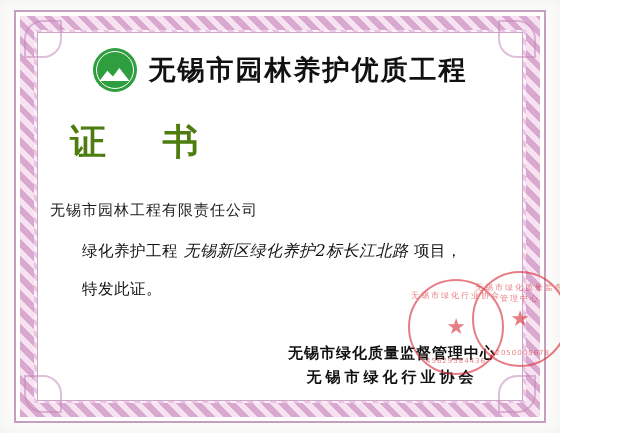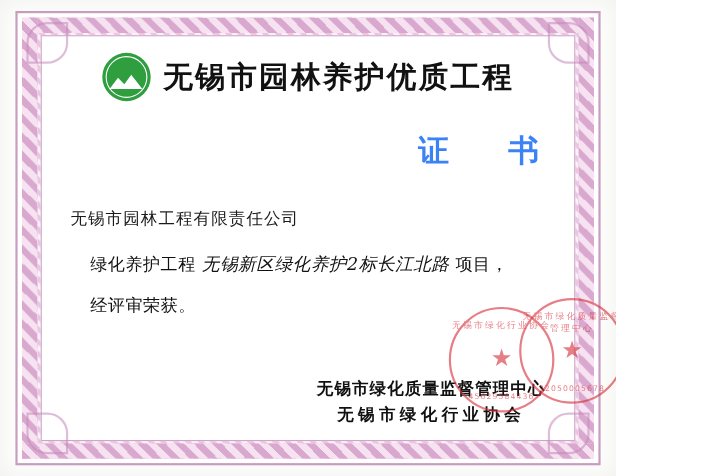--- a/index.html
+++ b/index.html
@@ -105,33 +105,33 @@
   .org-title {
     font-family: "DejaVu Sans", sans-serif;
     font-size: 27px;
     font-weight: bold;
     color: #111111;
     letter-spacing: 2px;
     white-space: nowrap;
   }
 
   .cert-title {
-    text-align: right;
+    text-align: left;
     font-family: "DejaVu Serif", serif;
-    font-size: 28px;
+    font-size: 36px;
     font-weight: bold;
     letter-spacing: 22px;
-    color: #3b82f6;
+    color: #4d7c0f;
     margin-top: 26px;
     text-indent: 22px;
   }
 
   .recipient {
     margin-top: 34px;
-    margin-left: 16px;
+    margin-left: 2px;
     font-family: "DejaVu Sans", sans-serif;
     font-size: 15px;
     color: #1a1a1a;
     letter-spacing: 1px;
   }
 
   .body-text {
     margin-top: 16px;
     font-family: "DejaVu Sans", sans-serif;
     font-size: 15.5px;
@@ -240,21 +240,21 @@
     <div class="cert-title">证 书</div>
 
     <div class="recipient">无锡市园林工程有限责任公司</div>
 
     <div class="body-text">
       <div class="line1">
         <span>绿化养护工程</span>
         <span class="proj">无锡新区绿化养护2标长江北路</span>
         <span>项目，</span>
       </div>
-      <div class="line4">经评审荣获。</div>
+      <div class="line4">特发此证。</div>
     </div>
 
     <div class="sign-block">
       <div class="sign-line1">无锡市绿化质量监督管理中心</div>
       <div class="sign-line2">无锡市绿化行业协会</div>
     </div>
 
     <div class="seal left">
       <div class="arc-top">无锡市绿化行业协会</div>
       <div class="star">★</div>

